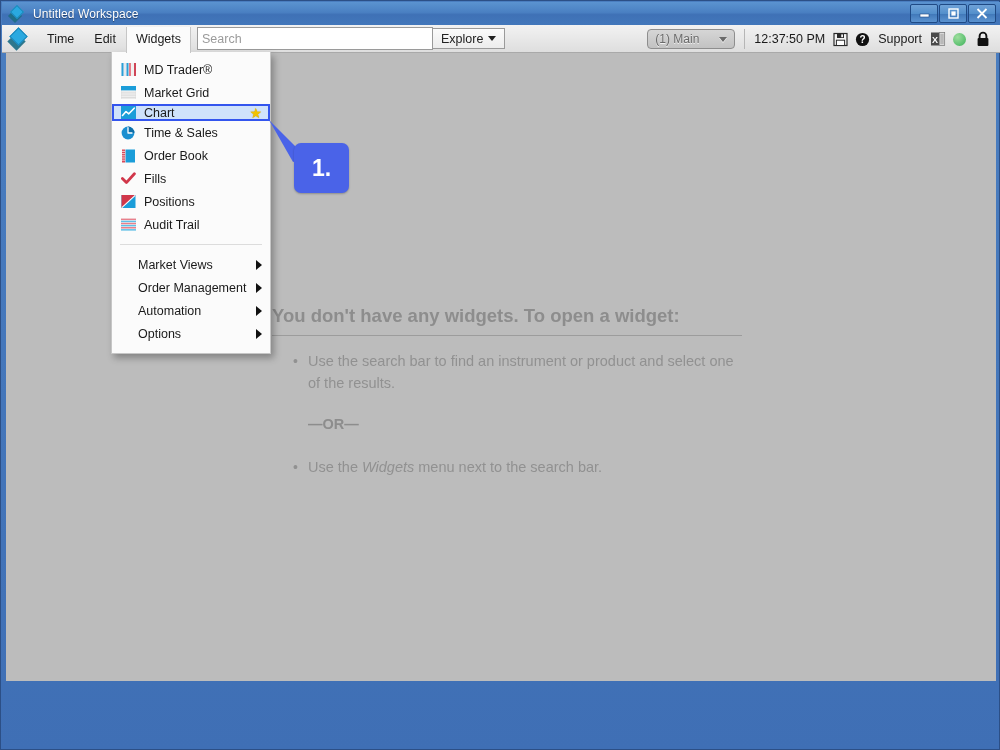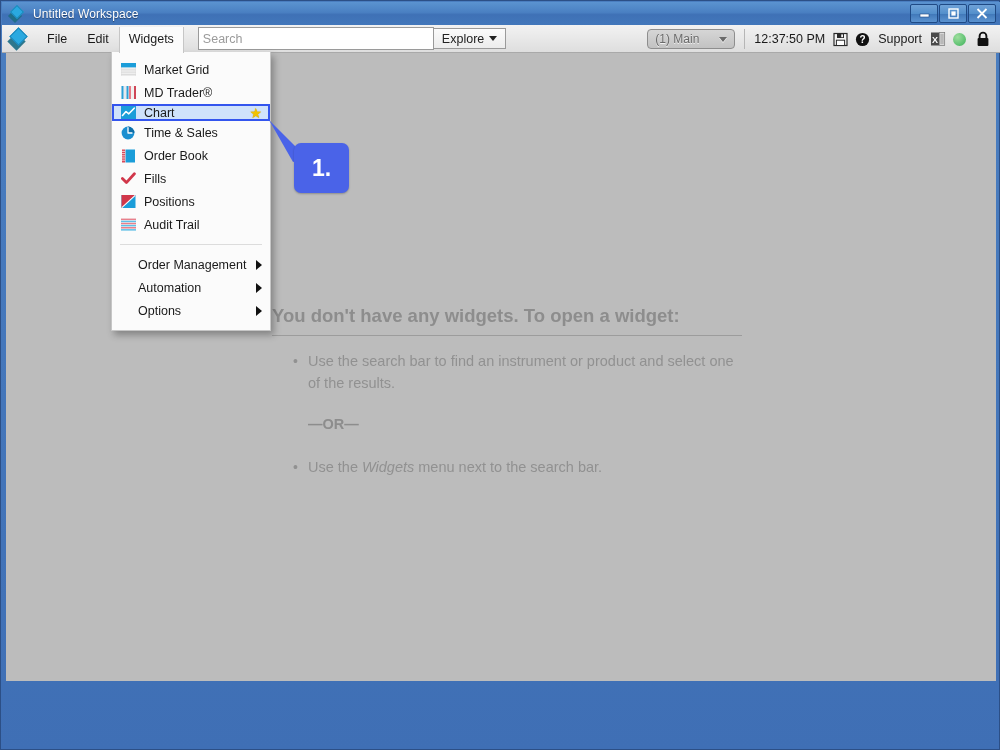--- a/index.html
+++ b/index.html
@@ -113,21 +113,21 @@
     background: #fbfbfb;
     box-shadow: -1px 0 0 #c6c6c6, 1px 0 0 #c6c6c6;
     padding-bottom: 7px;
     margin-bottom: -2px;
     position: relative;
     z-index: 60;
   }
   #search-input {
     width: 236px;
     height: 23px;
-    margin-left: 14px;
+    margin-left: 6px;
     border: 1px solid #9a9a9a;
     background: #ffffff;
     font-family: "Liberation Sans", sans-serif;
     font-size: 12.5px;
     color: #a16207;
     padding: 0 4px;
     box-sizing: border-box;
     outline: none;
   }
   #search-input::placeholder { color: #9b9b9b; }
@@ -391,21 +391,21 @@
   </div>
 
   <div id="toolbar">
     <div class="tb-logo">
       <div class="tt-logo big">
         <div class="d2"></div>
         <div class="d1"></div>
       </div>
     </div>
 
-    <div class="menu-btn">File</div>
+    <div class="menu-btn">Time</div>
     <div class="menu-btn">Edit</div>
     <div class="menu-btn open">Widgets</div>
 
     <input id="search-input" type="text" placeholder="Search" style="">
 
     <div id="explore-button">
       <span>Explore</span>
       <span class="caret-down"></span>
     </div>
 
@@ -469,41 +469,41 @@
       </ul>
     </div>
 
   </div>
 
   <div id="widgets-menu">
 
     <div class="menu-item">
       <span class="mi-icon">
         <svg width="15" height="13" viewBox="0 0 15 13" aria-hidden="true">
-          <rect x="0" y="0" width="15" height="13" fill="#f7f7f7" stroke="#d3d3d3" stroke-width="0.6"></rect>
-          <rect x="0" y="0" width="15" height="4.4" fill="#1b9dd9"></rect>
-          <path d="M0 6.2 h15 M0 8 h15 M0 9.8 h15 M0 11.6 h15" stroke="#d9d9d9" stroke-width="1"></path>
-        </svg>
-      </span>
-      <span>Market Grid</span>
-    </div>
-
-    <div class="menu-item">
-      <span class="mi-icon">
-        <svg width="15" height="13" viewBox="0 0 15 13" aria-hidden="true">
           <rect x="0" y="0" width="15" height="13" fill="#f2f2f2"></rect>
           <rect x="0.5" y="0" width="2" height="13" fill="#2b9fd8"></rect>
           <rect x="3" y="0" width="2" height="13" fill="#e8e8ee"></rect>
           <rect x="5.5" y="0" width="2" height="13" fill="#2b9fd8"></rect>
           <rect x="8" y="0" width="2" height="13" fill="#e87b86"></rect>
           <rect x="10.5" y="0" width="2" height="13" fill="#f0f0f0"></rect>
           <rect x="13" y="0" width="2" height="13" fill="#cf4657"></rect>
         </svg>
       </span>
       <span>MD Trader®</span>
+    </div>
+
+    <div class="menu-item">
+      <span class="mi-icon">
+        <svg width="15" height="13" viewBox="0 0 15 13" aria-hidden="true">
+          <rect x="0" y="0" width="15" height="13" fill="#f7f7f7" stroke="#d3d3d3" stroke-width="0.6"></rect>
+          <rect x="0" y="0" width="15" height="4.4" fill="#1b9dd9"></rect>
+          <path d="M0 6.2 h15 M0 8 h15 M0 9.8 h15 M0 11.6 h15" stroke="#d9d9d9" stroke-width="1"></path>
+        </svg>
+      </span>
+      <span>Market Grid</span>
     </div>
 
     <div class="menu-item selected">
       <span class="mi-icon">
         <svg width="15" height="13" viewBox="0 0 15 13" aria-hidden="true">
           <rect x="0" y="0" width="15" height="13" fill="#1b9dd9"></rect>
           <polyline points="1.5,9.5 5,5.5 7.8,7.8 13.2,2.2" fill="none" stroke="#ffffff" stroke-width="1.6" stroke-linejoin="round" stroke-linecap="round"></polyline>
         </svg>
       </span>
       <span>Chart</span>
@@ -563,20 +563,24 @@
           <rect x="0" y="9.0" width="15" height="1.5" fill="#e8808c"></rect>
           <rect x="0" y="11.1" width="15" height="1.5" fill="#5fc0e8"></rect>
         </svg>
       </span>
       <span>Audit Trail</span>
     </div>
 
     <div class="menu-sep"></div>
 
     <div class="menu-item sub">
+      <span>Market Views</span>
+      <span class="arrow"></span>
+    </div>
+    <div class="menu-item sub">
       <span>Order Management</span>
       <span class="arrow"></span>
     </div>
     <div class="menu-item sub">
       <span>Automation</span>
       <span class="arrow"></span>
     </div>
     <div class="menu-item sub">
       <span>Options</span>
       <span class="arrow"></span>

